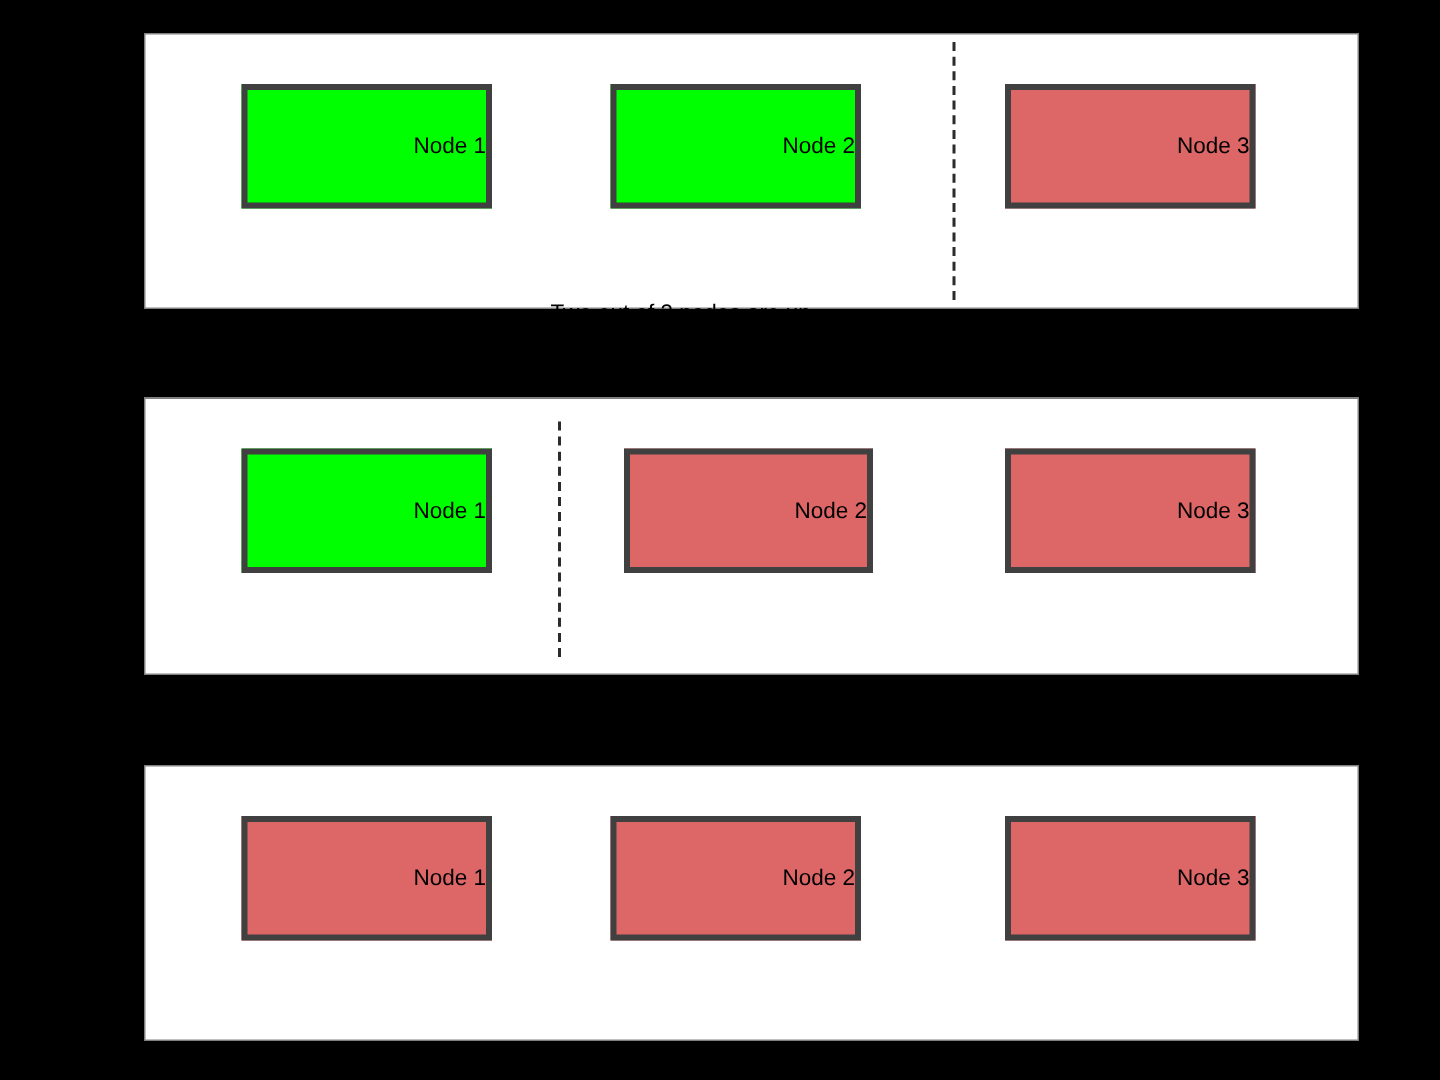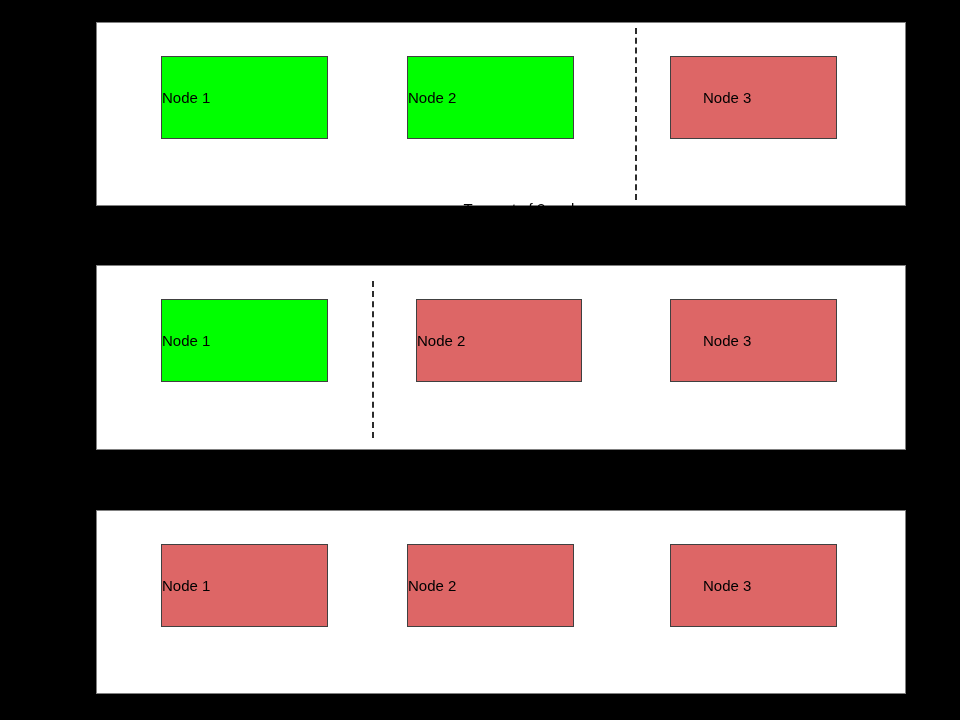--- a/index.html
+++ b/index.html
@@ -33,24 +33,24 @@
     box-sizing: border-box;
   }
   #panel-0 { left: 96px;  top: 22px;  width: 810px; height: 184px; }
   #panel-1 { left: 96px;  top: 265px; width: 810px; height: 185px; }
   #panel-2 { left: 96px;  top: 510px; width: 810px; height: 184px; }
 
   
   .node-box {
     position: absolute;
     box-sizing: border-box;
-    border: 1px solid #404040;
+    border: 4px solid #404040;
     display: flex;
     align-items: center;
-    justify-content: flex-start;
+    justify-content: flex-end;
     font-size: 15px;
     color: #000000;
     line-height: 1;
   }
   .node-box.up   { background: #00ff00; }
   .node-box.down { background: #dd6666; }
 
   
   .col-0 { left: 64px;  width: 167px; }
   .col-1 { left: 310px; width: 167px; }
@@ -69,21 +69,21 @@
     border-left: 2px dashed #2b2b2b;
   }
 
   
   .caption {
     position: absolute;
     font-size: 15px;
     color: #000000;
     line-height: 23px;
     white-space: pre;
-    text-align: right;
+    text-align: left;
   }
   .caption .line { display: block; }
 </style>
 </head>
 <body>
 
 <div class="canvas">
 
   <div class="panel p0" id="panel-0">
 

